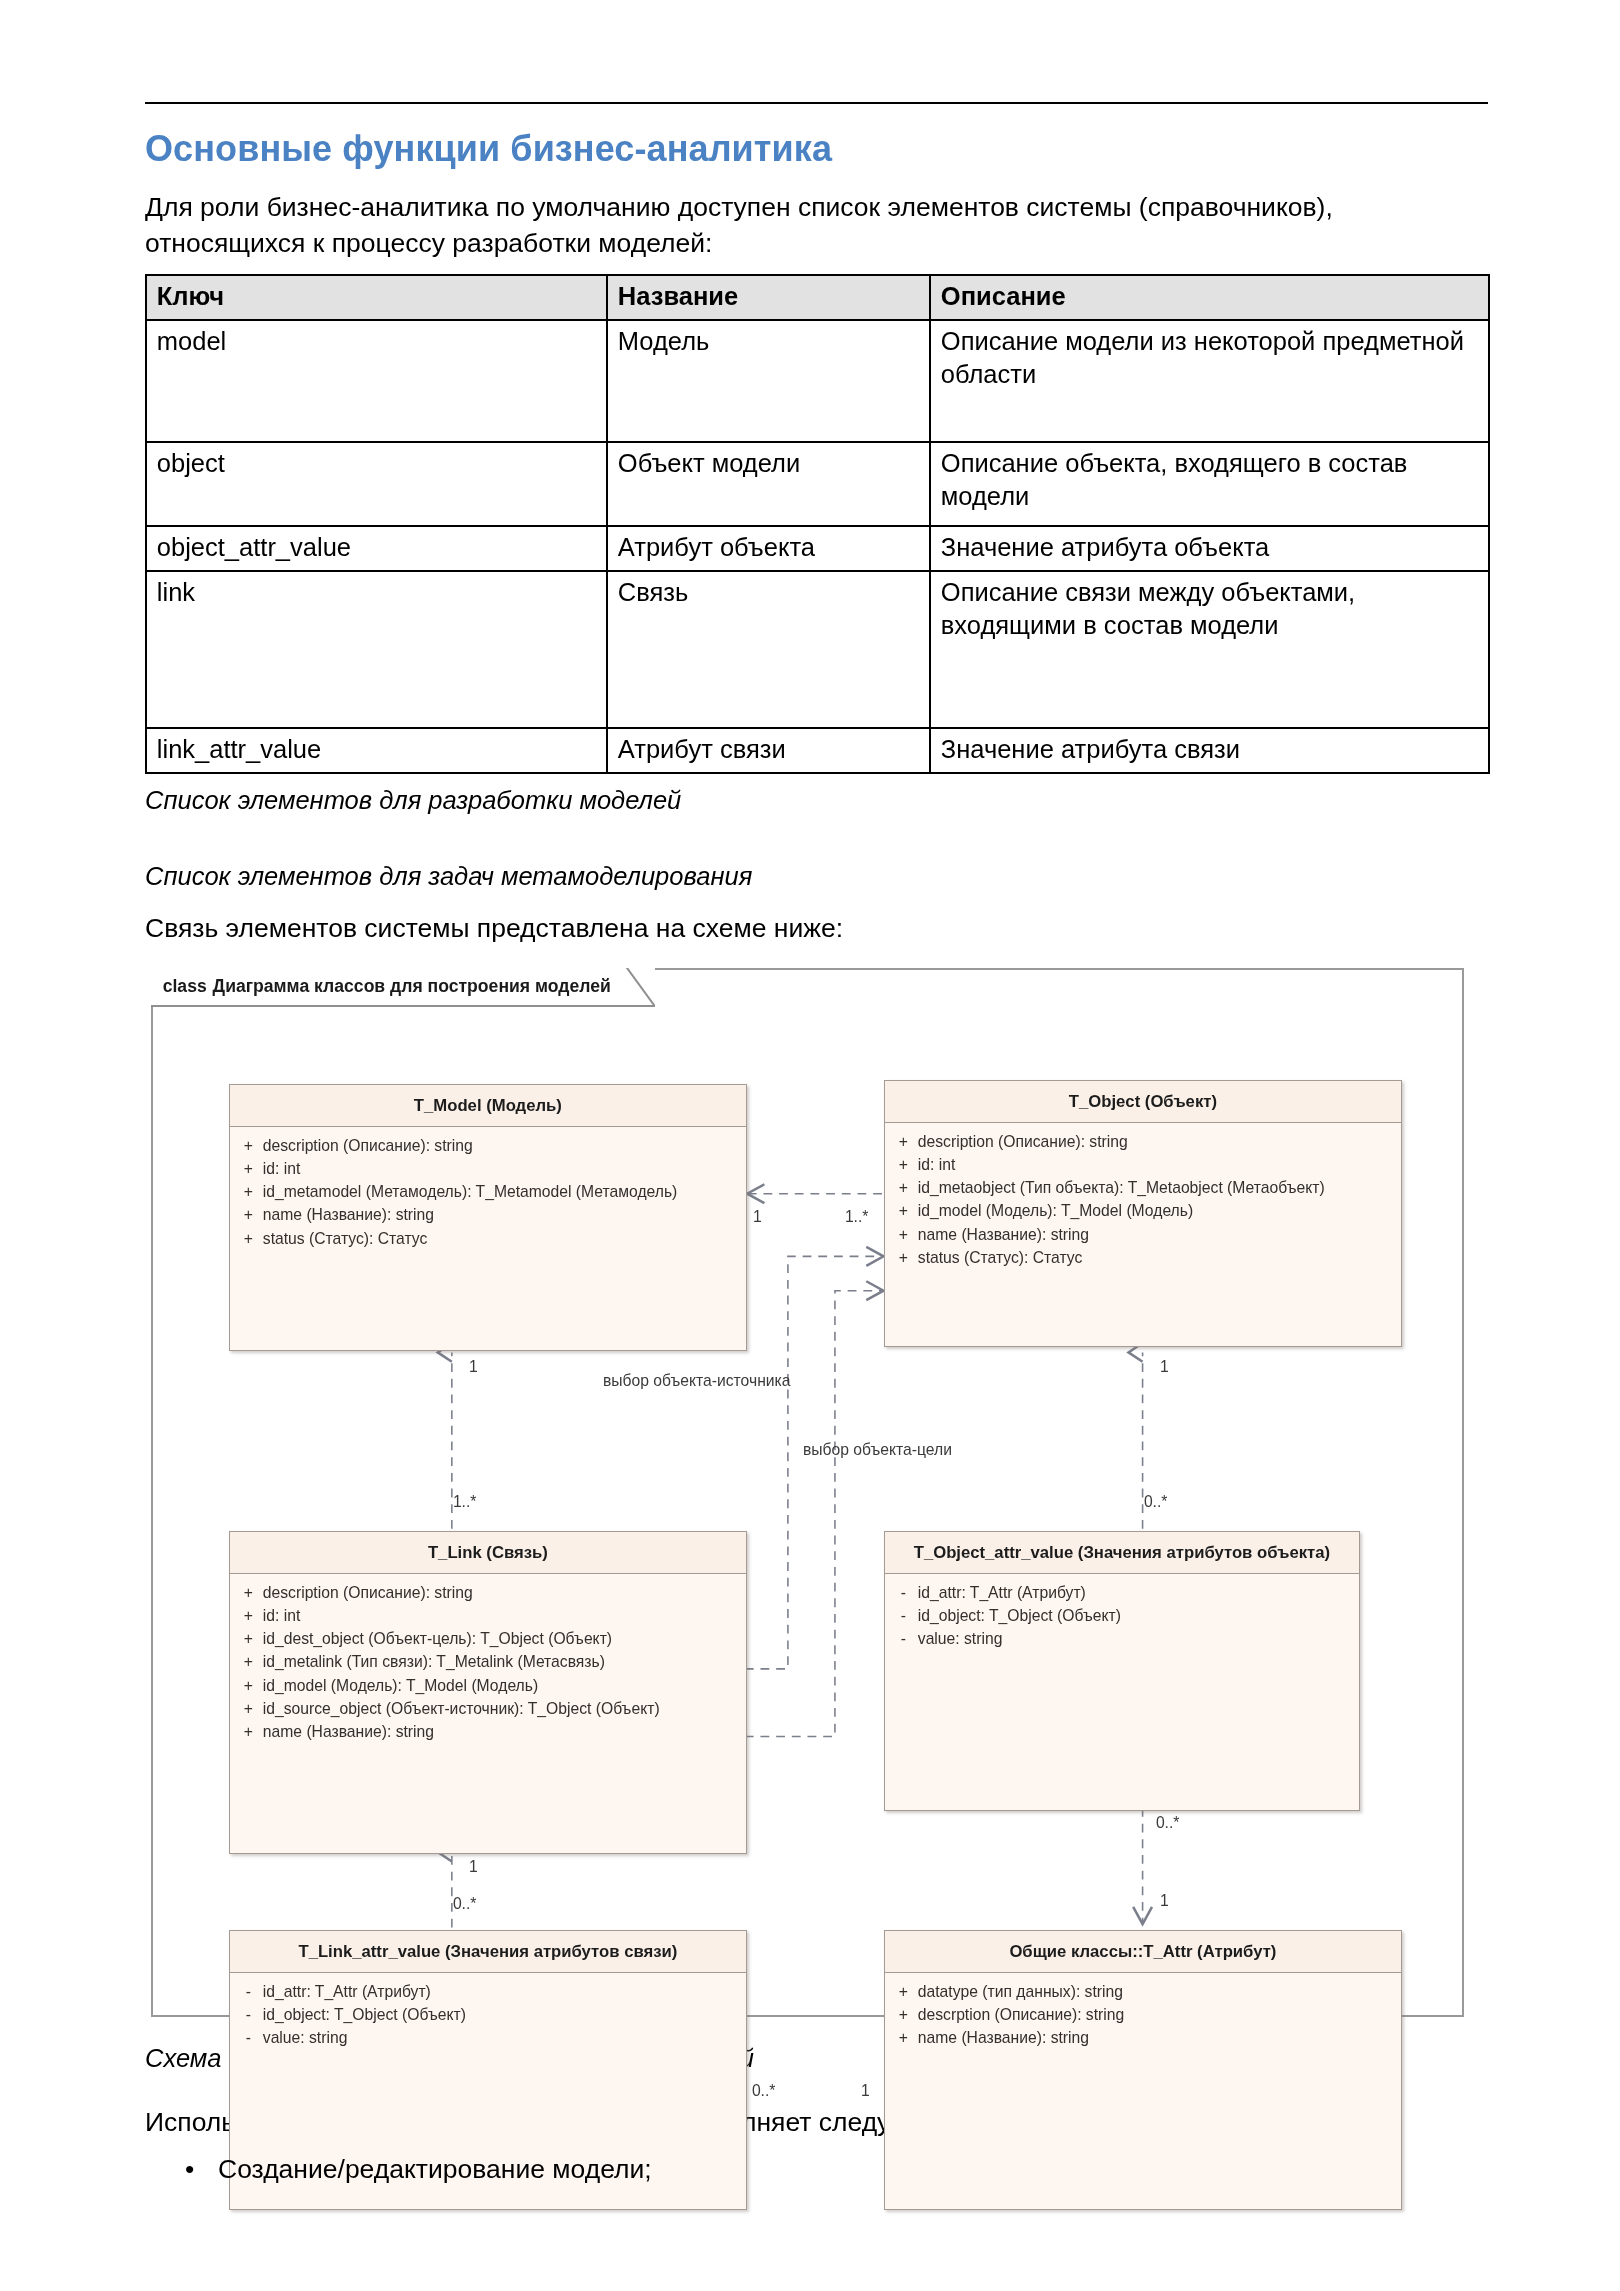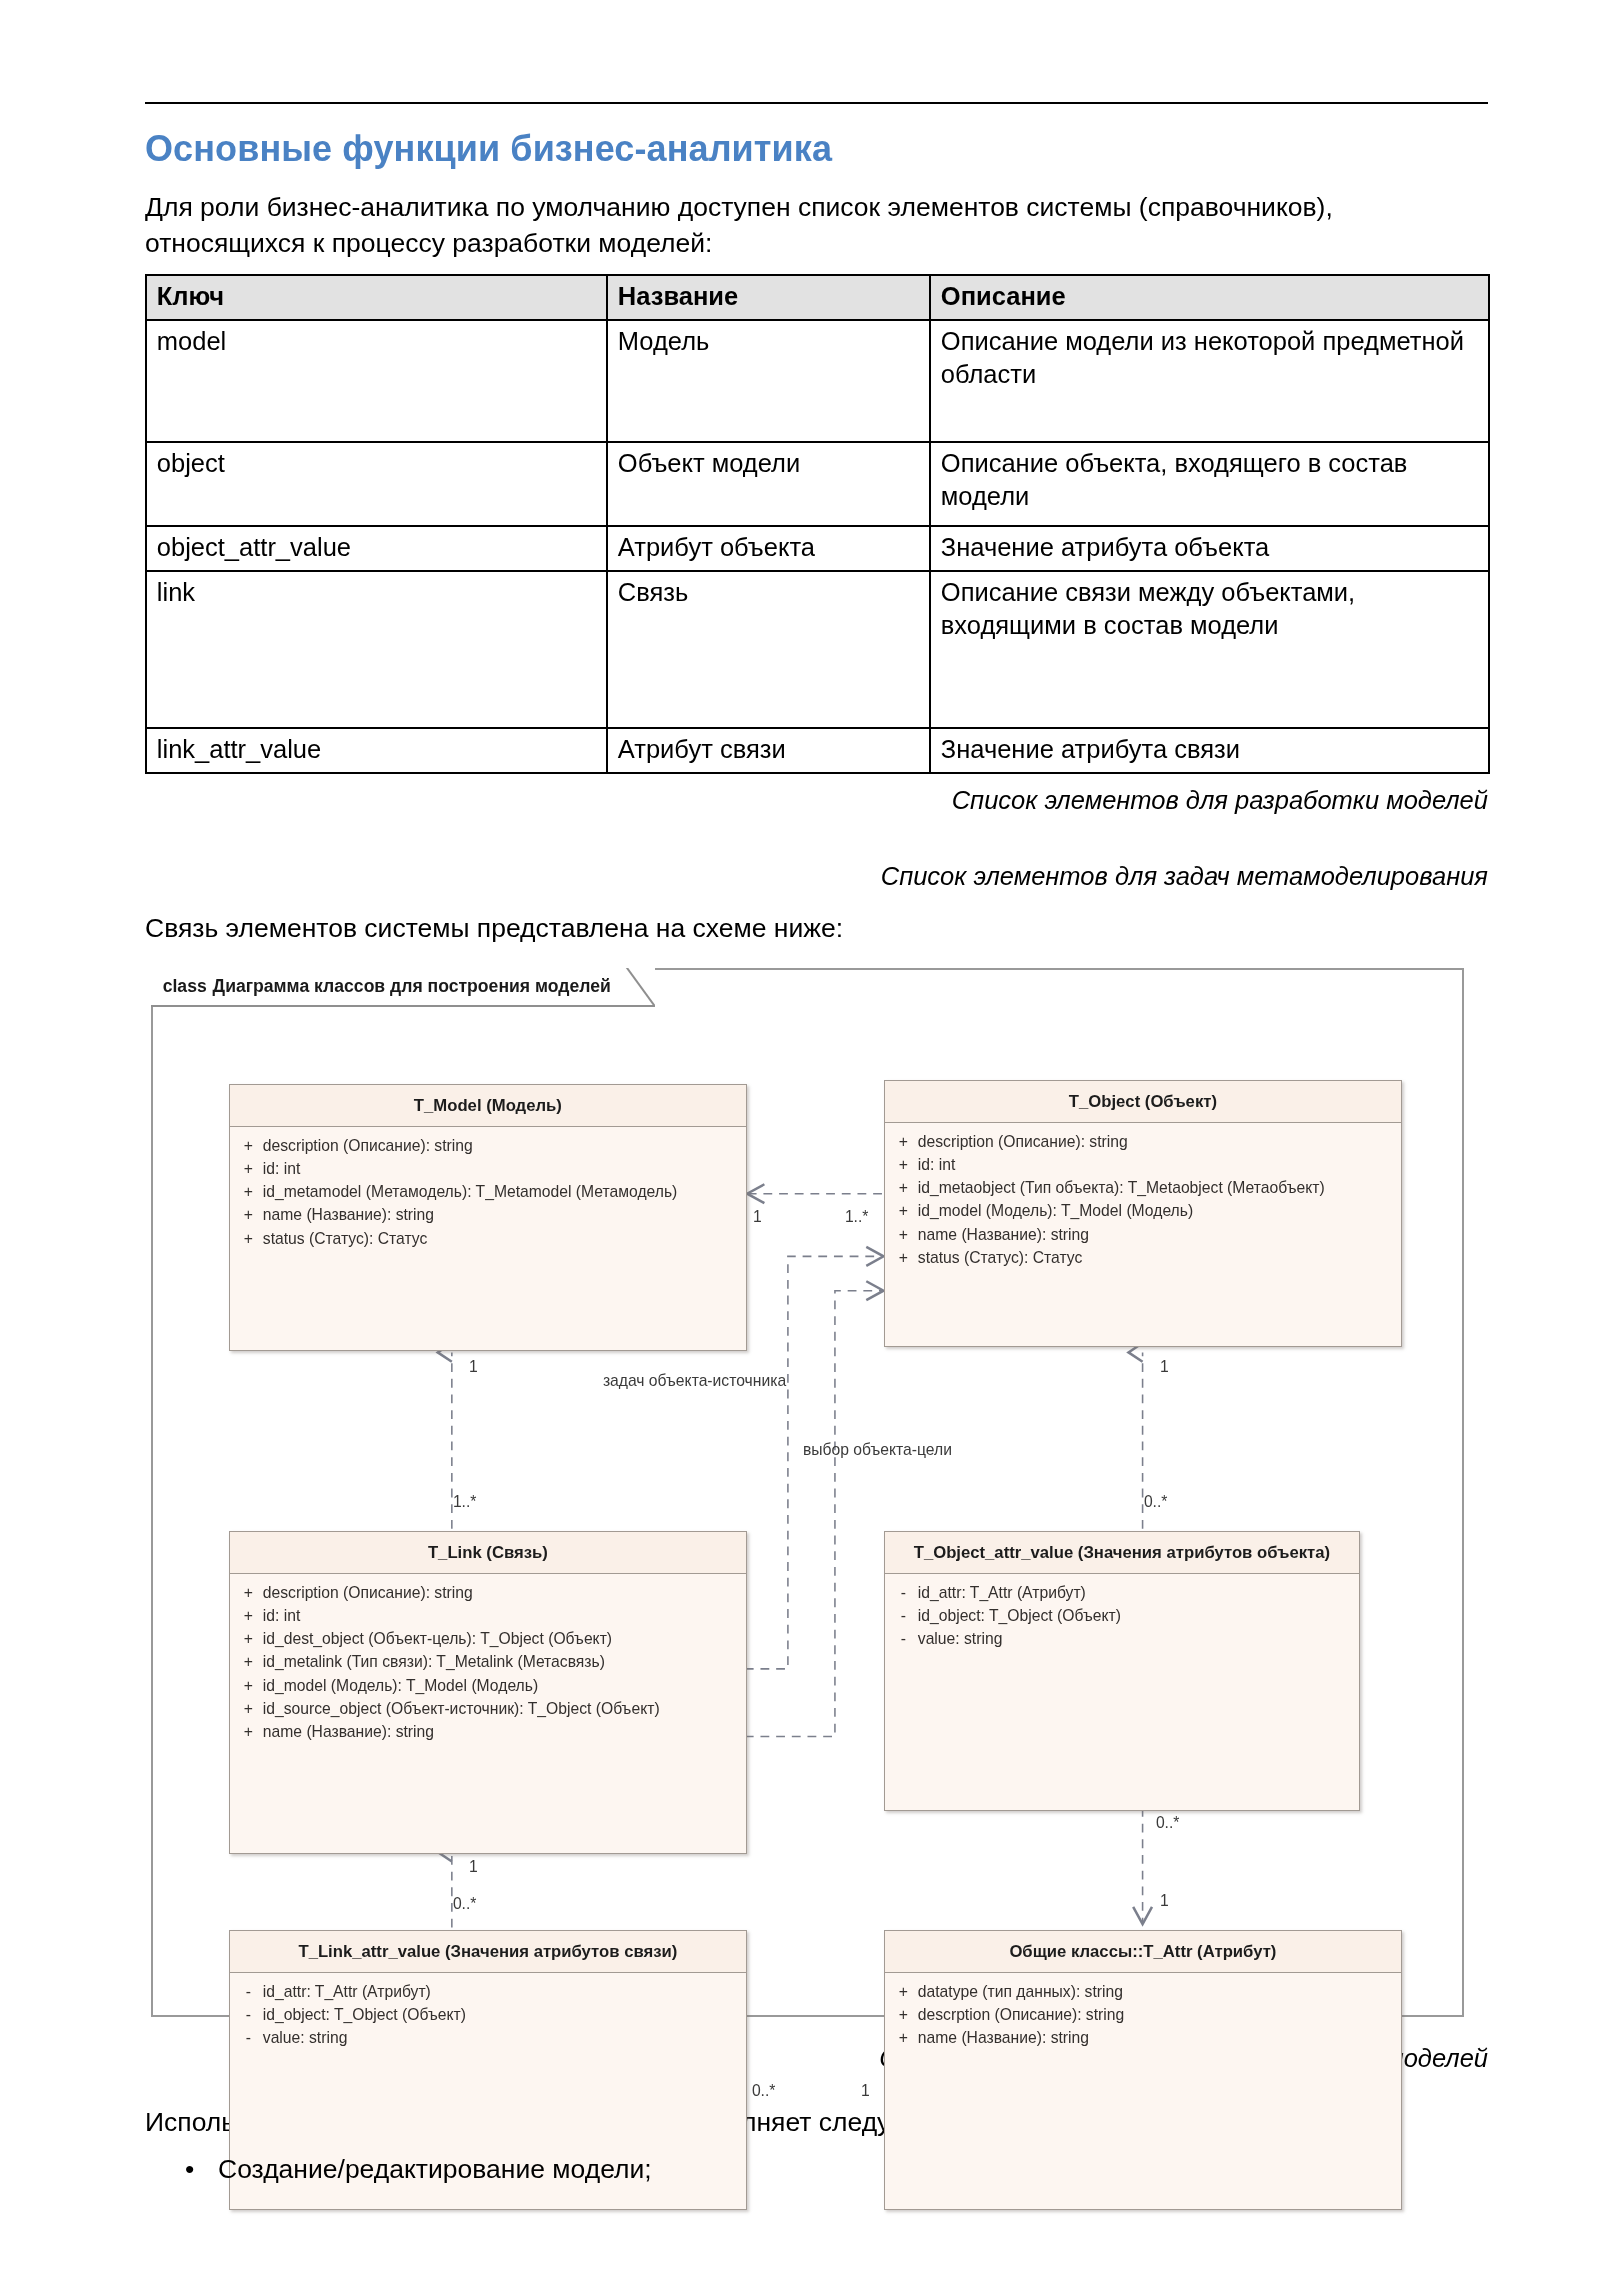--- a/index.html
+++ b/index.html
@@ -59,21 +59,21 @@
   col.c1{width:461px;}
   col.c2{width:323px;}
   col.c3{width:559px;}
   td.tall-1{height:110px;}
   td.tall-2{height:73px;}
   td.tall-3{height:145px;}
 
   p.caption{
     font-size:25.5px;
     font-style:italic;
-    text-align:right;
+    text-align:left;
     margin:9.8px 0 0 0;
     line-height:1.3;
   }
   p.caption.sp{margin-top:43px;}
   p.after-cap{margin-top:18px;}
 
   
   .diagram-wrap{
     position:relative;
     width:1313px;
@@ -419,21 +419,21 @@
               <span class="vis">+</span>
               <span class="txt">descrption (Описание): string</span>
             </div>
           <div class="attr">
               <span class="vis">+</span>
               <span class="txt">name (Название): string</span>
             </div>
         </div>
       </div>
 
-      <div class="edge-label" style="left:450px;top:402px;">задач объекта-источника</div>
+      <div class="edge-label" style="left:450px;top:402px;">выбор объекта-источника</div>
       <div class="edge-label" style="left:650px;top:471px;">выбор объекта-цели</div>
 
       <div class="mult" style="left:600px;top:238px;">1</div>
       <div class="mult" style="left:692px;top:238px;">1..*</div>
 
       <div class="mult" style="left:316px;top:388px;">1</div>
       <div class="mult" style="left:300px;top:523px;">1..*</div>
 
       <div class="mult" style="left:1007px;top:388px;">1</div>
       <div class="mult" style="left:991px;top:523px;">0..*</div>

